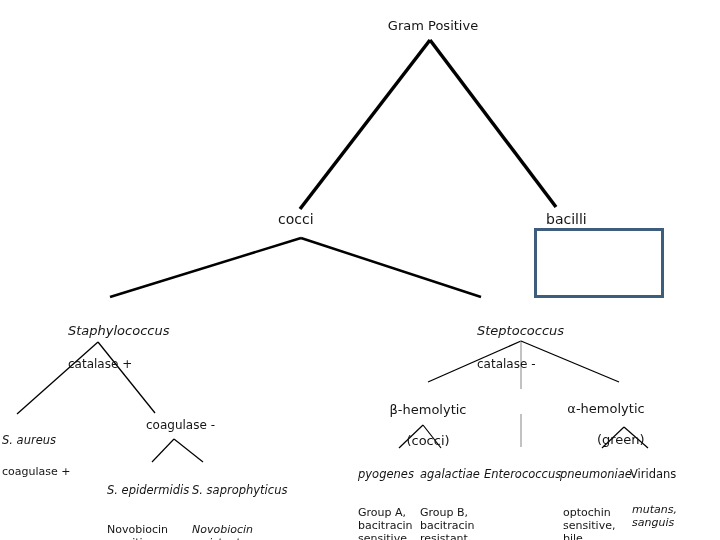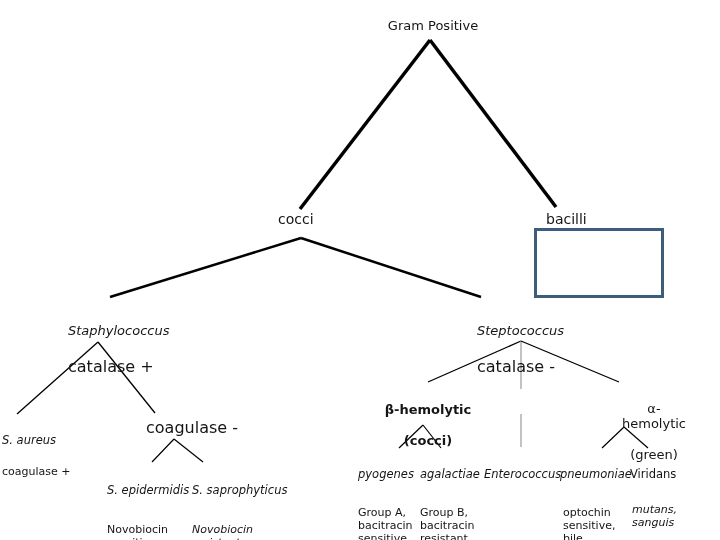--- a/index.html
+++ b/index.html
@@ -5,21 +5,21 @@
   html,body{margin:0;padding:0;}
   body{font-family:"DejaVu Sans","Liberation Sans",sans-serif;background:#fff;}
   #slide{position:relative;width:720px;height:540px;background:#ffffff;overflow:hidden;color:#111;}
   #connectors{position:absolute;left:0;top:0;width:720px;height:540px;}
   .node{position:absolute;white-space:pre-line;line-height:1.15;color:#151515;}
   .center{transform:translateX(-50%);text-align:center;}
   .it{font-style:italic;}
   .root-label{font-size:13px;}
   .branch-label{font-size:14px;text-align:center;}
   .genus{font-size:13px;font-style:italic;}
-  .test{font-size:16px;}
+  .test{font-size:12px;}
   .hemo{font-size:13px;line-height:1.2;}
   .leaf-name{font-size:11.5px;}
   .leaf-detail{font-size:11px;line-height:1.18;}
   #answer-box{position:absolute;left:534px;top:228px;width:124px;height:64px;background:#ffffff;}
 </style>
 </head>
 <body>
 
 <div id="slide">
 
@@ -53,27 +53,27 @@
   <div class="node" style="left:68px;top:306px;">
     <div class="genus">Staphylococcus</div>
     <div class="test">catalase +</div>
   </div>
 
   <div class="node" style="left:477px;top:306px;">
     <div class="genus">Steptococcus</div>
     <div class="test">catalase -</div>
   </div>
 
-  <div class="node hemo center" style="left:428px;top:386px;font-weight:bold;">
+  <div class="node hemo center" style="left:428px;top:386px;">
     <div>β-hemolytic</div>
     <div>(cocci)</div>
   </div>
 
 
-  <div class="node hemo center" style="left:654px;top:385px;">
+  <div class="node hemo center" style="left:606px;top:385px;text-align:right;">
     <div>α-hemolytic</div>
     <div>(green)</div>
   </div>
 
   <div class="node" style="left:2px;top:416px;">
     <div class="leaf-name it">S. aureus</div>
     <div class="leaf-detail">coagulase +</div>
   </div>
 
   <div class="node test" style="left:146px;top:419px;">coagulase -</div>

